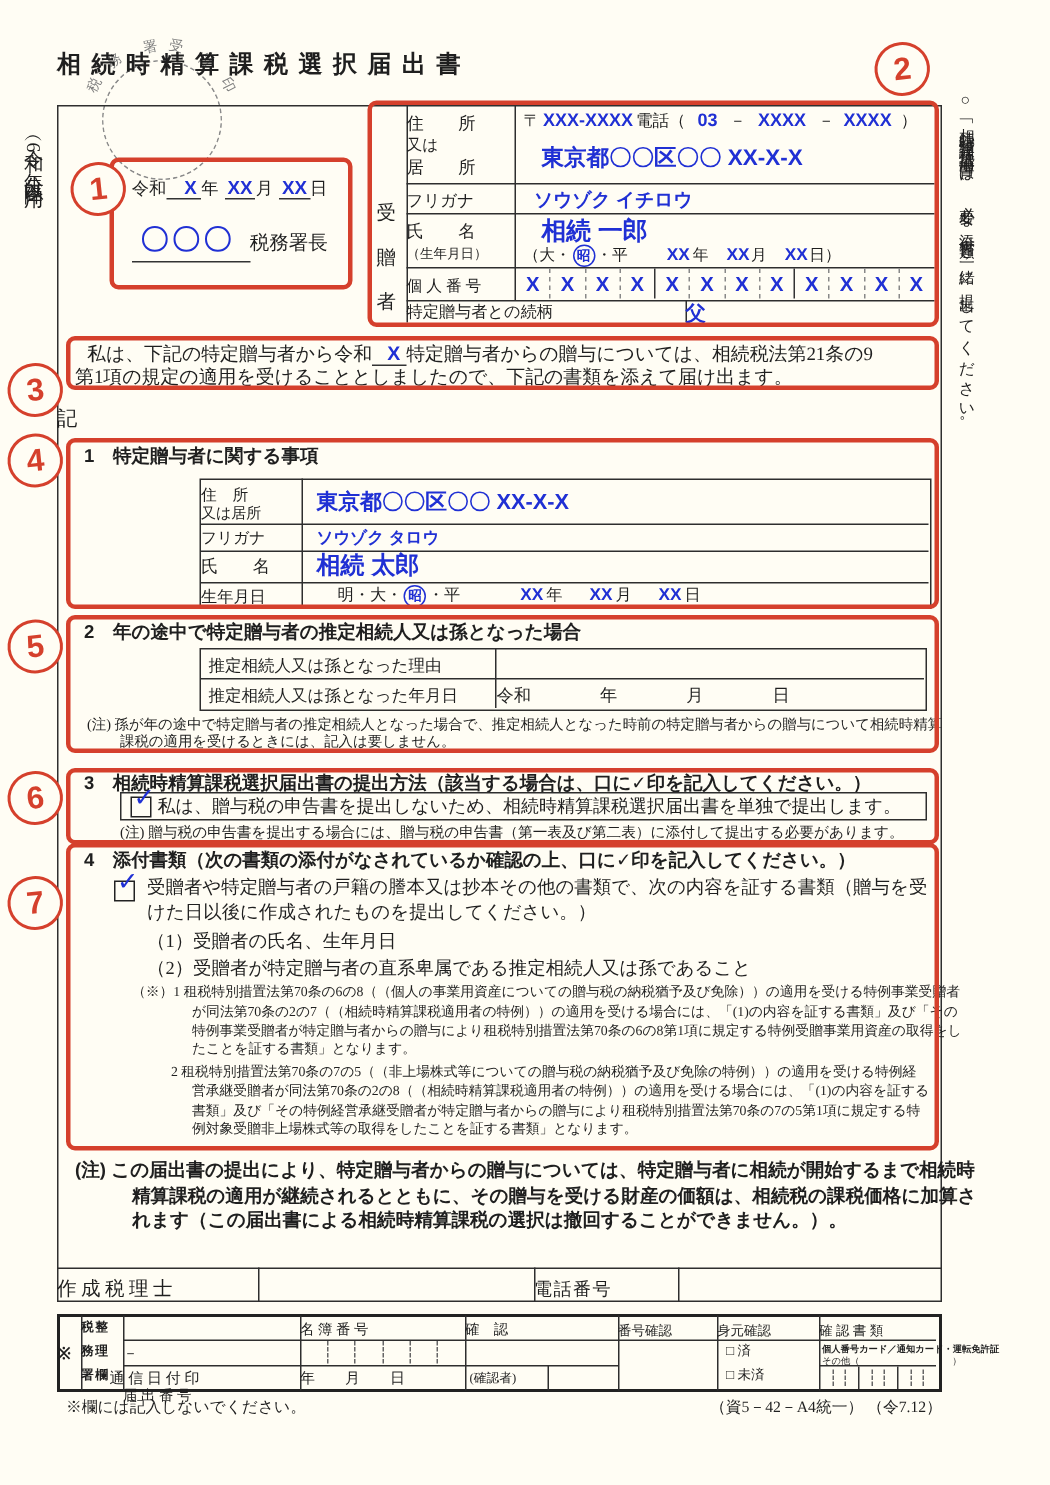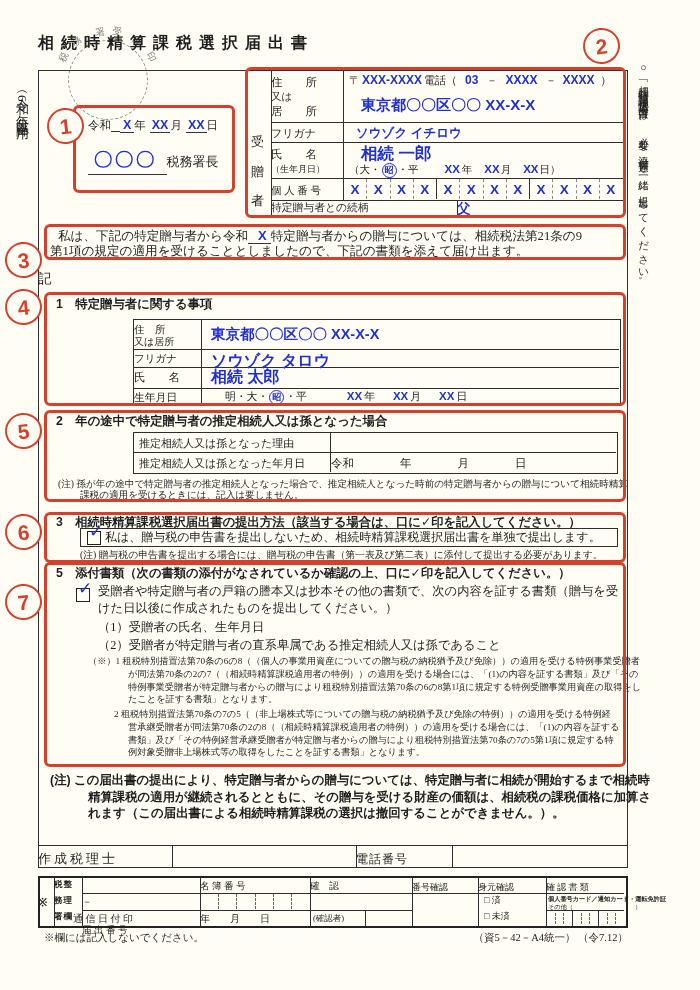--- a/index.html
+++ b/index.html
@@ -197,21 +197,21 @@
 <div class="vl" style="left:201px;top:319px;height:85px"></div>
 <div class="hl" style="left:134px;top:349px;width:485px"></div>
 <div class="hl" style="left:134px;top:367px;width:485px"></div>
 <div class="hl" style="left:134px;top:388px;width:485px"></div>
 <div class="abs ctr" style="left:134px;top:323px;width:67px;font-size:10.5px">住　所</div>
 <div class="abs ctr" style="left:134px;top:335px;width:67px;font-size:10px">又は居所</div>
 <div class="abs ctr" style="left:134px;top:352px;width:67px;font-size:10.5px">フリガナ</div>
 <div class="abs ctr" style="left:134px;top:370px;width:67px;font-size:11.5px">氏　　名</div>
 <div class="abs ctr" style="left:134px;top:391px;width:67px;font-size:10.8px">生年月日</div>
 <div class="abs bv" style="left:211px;top:325px;font-size:14.5px">東京都〇〇区〇〇 XX-X-X</div>
-<div class="abs bv" style="left:211px;top:351px;font-size:16px">ソウゾク タロウ</div>
+<div class="abs bv" style="left:211px;top:351px;font-size:11px">ソウゾク タロウ</div>
 <div class="abs bv" style="left:211px;top:367px;font-size:16px">相続 太郎</div>
 <div class="abs" style="left:225px;top:390px;font-size:10.8px;white-space:nowrap;display:flex;align-items:baseline">
   <span>明・大・</span>
     <span class="eraC">昭</span>
     <span>・平</span>
   <span class="bv" style="font-size:11.5px;margin-left:40px;margin-right:2px">XX</span>
     <span>年</span>
   <span class="bv" style="font-size:11.5px;margin-left:18px;margin-right:2px">XX</span>
     <span>月</span>
   <span class="bv" style="font-size:11.5px;margin-left:18px;margin-right:2px">XX</span>
@@ -235,21 +235,21 @@
 <div class="abs" style="left:80px;top:528px;width:530px;height:17px;border:1px solid #2e2e2e;display:flex;align-items:center;padding-left:6px;box-sizing:content-box">
   <span class="cbwrap">
       <span class="cbcheck">✓</span>
     </span>
   <span style="font-size:12px;margin-left:4px;white-space:nowrap">私は、贈与税の申告書を提出しないため、相続時精算課税選択届出書を単独で提出します。</span>
 </div>
 <div class="abs" style="left:80px;top:549px;font-size:9.8px;white-space:nowrap">(注) 贈与税の申告書を提出する場合には、贈与税の申告書（第一表及び第二表）に添付して提出する必要があります。</div>
 
 
 <div class="redbox" style="left:44px;top:562px;width:576px;height:199px"></div>
-<div class="abs sans bold" style="left:56px;top:565px;font-size:12.3px">5　添付書類（次の書類の添付がなされているか確認の上、口に✓印を記入してください。）</div>
+<div class="abs sans bold" style="left:56px;top:565px;font-size:12.3px">4　添付書類（次の書類の添付がなされているか確認の上、口に✓印を記入してください。）</div>
 <span class="cbwrap abs" style="left:76px;top:586px"><span class="cbcheck">✓</span></span>
 <div class="abs" style="left:98px;top:583px;font-size:12.3px;white-space:nowrap">受贈者や特定贈与者の戸籍の謄本又は抄本その他の書類で、次の内容を証する書類（贈与を受</div>
 <div class="abs" style="left:98px;top:600px;font-size:12.3px;white-space:nowrap">けた日以後に作成されたものを提出してください。）</div>
 <div class="abs" style="left:98px;top:619px;font-size:12.3px;white-space:nowrap">（1）受贈者の氏名、生年月日</div>
 <div class="abs" style="left:98px;top:637px;font-size:12.3px;white-space:nowrap">（2）受贈者が特定贈与者の直系卑属である推定相続人又は孫であること</div>
 <p class="abs hang" style="left:88px;top:655px;width:518px;font-size:9.2px;line-height:12.8px;padding-left:40px;text-indent:-40px">
   <span>（※）1</span>
   <span>租税特別措置法第70条の6の8（（個人の事業用資産についての贈与税の納税猶予及び免除））の適用を受ける特例事業受贈者が同法第70条の2の7（（相続時精算課税適用者の特例））の適用を受ける場合には、「(1)の内容を証する書類」及び「その特例事業受贈者が特定贈与者からの贈与により租税特別措置法第70条の6の8第1項に規定する特例受贈事業用資産の取得をしたことを証する書類」となります。</span>
 </p>
 <p class="abs hang" style="left:114px;top:708px;width:492px;font-size:9.2px;line-height:12.8px;padding-left:14px;text-indent:-14px">

